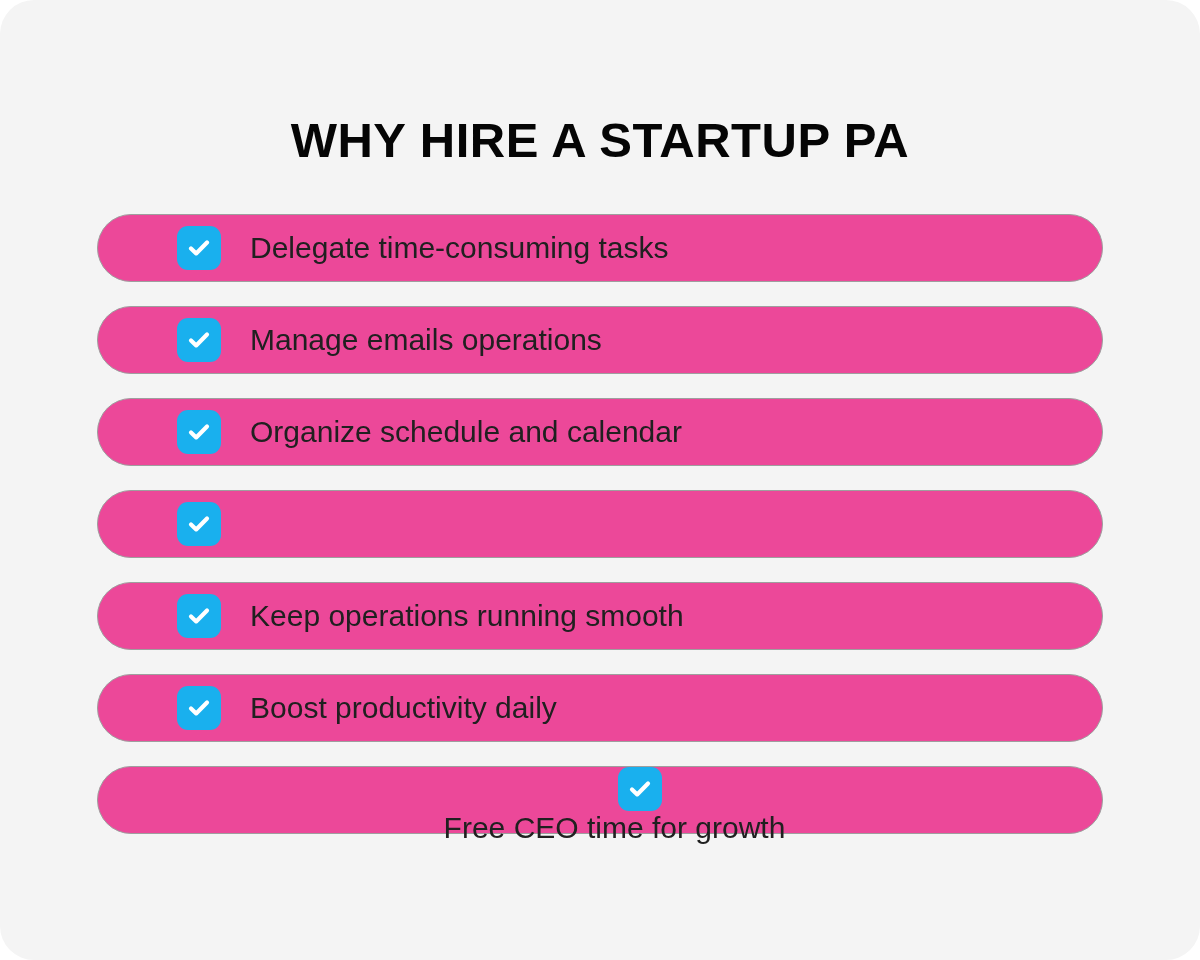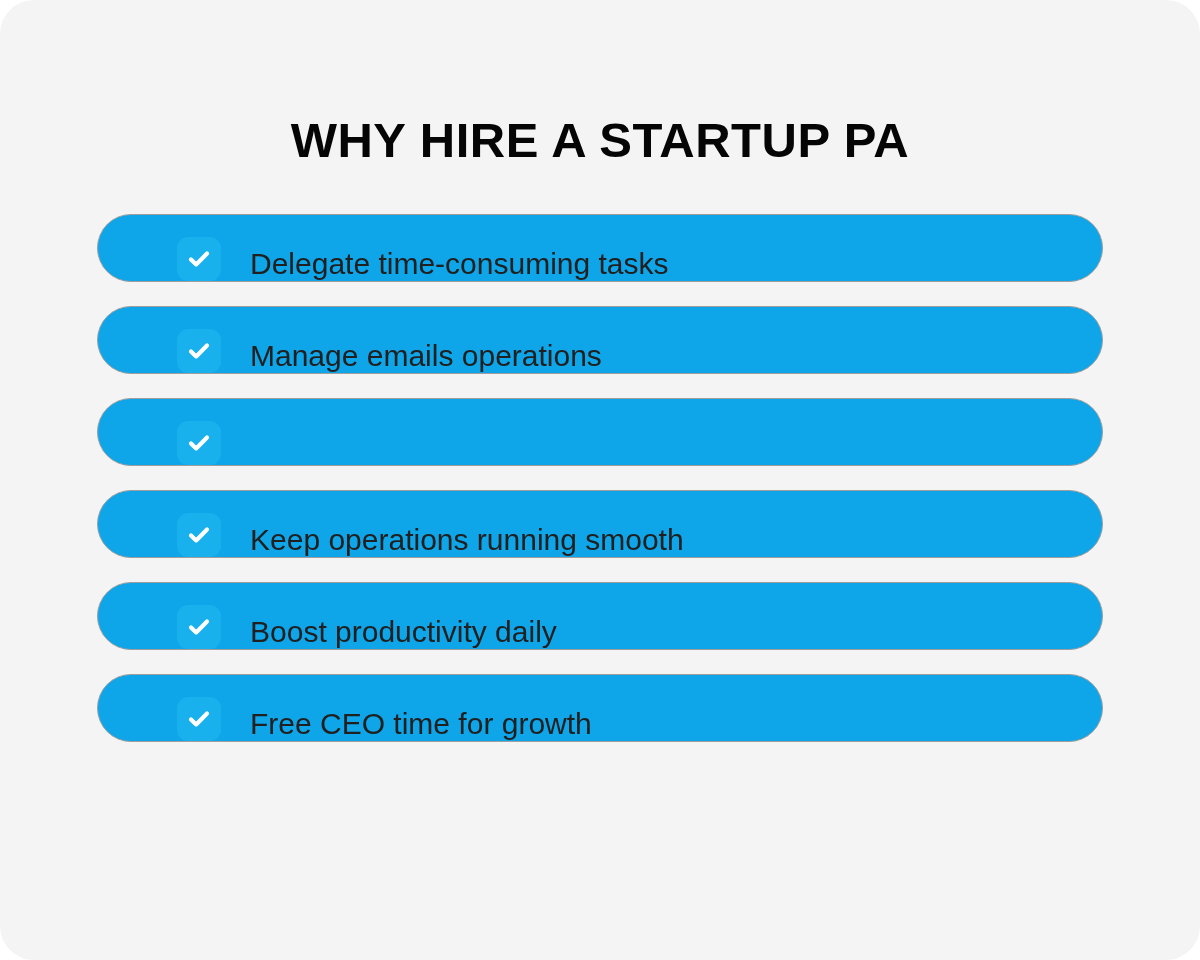--- a/index.html
+++ b/index.html
@@ -43,28 +43,28 @@
     position: absolute;
     left: 97px;
     top: 214px;
     width: 1006px;
   }
 
   .row {
     position: relative;
     height: 68px;
     margin-bottom: 24px;
-    background: #0ea5e9;
+    background: #ec4899;
     border: 1px solid #9e9e9e;
     border-radius: 34px;
     box-sizing: border-box;
     display: flex;
-    align-items: flex-end;
+    align-items: center;
   }
-  .row:last-child { margin-bottom: 0; }
+  .row:last-child { margin-bottom: 0; flex-direction: column; }
 
   .check {
     width: 44px;
     height: 44px;
     margin-left: 79px;
     border-radius: 11px;
     background: #19b0ee;
     flex: 0 0 auto;
     display: flex;
     align-items: center;
@@ -102,20 +102,28 @@
 
     <div class="row">
       <span class="check">
         <svg width="26" height="26" viewBox="0 0 26 26" aria-hidden="true">
           <path d="M5 13.4 L10.2 18.4 L21 7.6" fill="none" stroke="#ffffff" stroke-width="4.2" stroke-linecap="round" stroke-linejoin="round"></path>
         </svg>
       </span>
       <span class="row-label">Manage emails operations</span>
     </div>
 
+    <div class="row">
+      <span class="check">
+        <svg width="26" height="26" viewBox="0 0 26 26" aria-hidden="true">
+          <path d="M5 13.4 L10.2 18.4 L21 7.6" fill="none" stroke="#ffffff" stroke-width="4.2" stroke-linecap="round" stroke-linejoin="round"></path>
+        </svg>
+      </span>
+      <span class="row-label">Organize schedule and calendar</span>
+    </div>
 
     <div class="row">
       <span class="check">
         <svg width="26" height="26" viewBox="0 0 26 26" aria-hidden="true">
           <path d="M5 13.4 L10.2 18.4 L21 7.6" fill="none" stroke="#ffffff" stroke-width="4.2" stroke-linecap="round" stroke-linejoin="round"></path>
         </svg>
       </span>
     </div>
 
     <div class="row">

